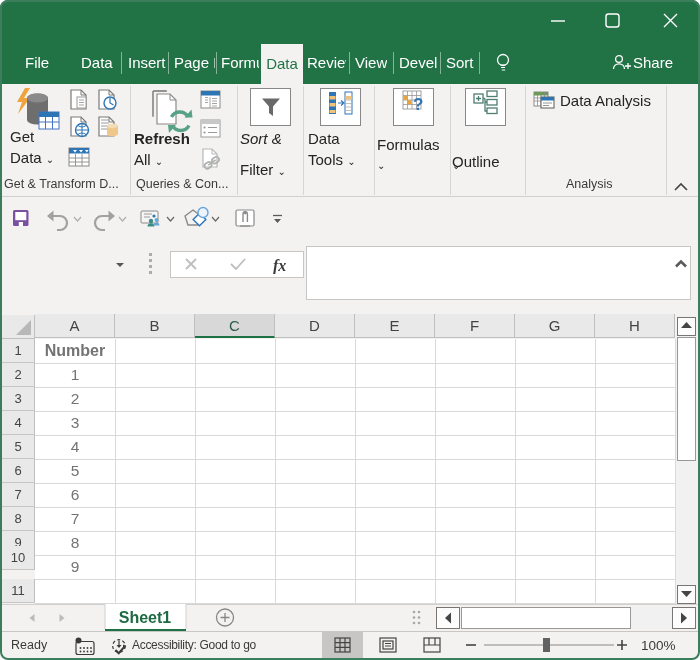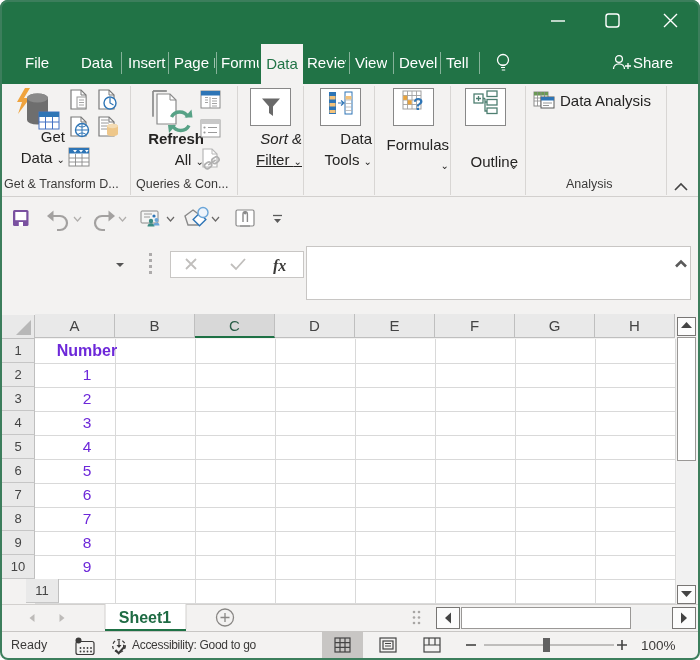--- a/index.html
+++ b/index.html
@@ -7,32 +7,32 @@
   #win{position:relative;width:700px;height:660px;font-family:"Liberation Sans",sans-serif;overflow:hidden;background:#fff;}
   .abs{position:absolute;}
   .titlebar{left:0;top:0;width:700px;height:42px;background:#217346;border-radius:8px 8px 0 0;}
   .tabrow{left:0;top:42px;width:700px;height:42px;background:#217346;}
   .tab{position:absolute;top:42px;height:42px;line-height:42px;color:#fff;font-size:15px;white-space:nowrap;overflow:hidden;}
   .tabsep{position:absolute;top:52px;height:22px;width:1px;background:rgba(255,255,255,0.45);}
   .datatab{position:absolute;left:261px;top:44px;width:42px;height:40px;background:#f3f2f1;color:#217346;font-size:15px;line-height:40px;text-align:center;}
   .ribbon{left:0;top:84px;width:700px;height:113px;background:#f3f2f1;border-bottom:1px solid #d2d0ce;}
   .gsep{position:absolute;top:86px;height:109px;width:1px;background:#d8d6d4;}
   .glabel{position:absolute;top:177px;font-size:12.5px;color:#3b3a39;white-space:nowrap;}
-  .btext{position:absolute;font-size:15px;color:#252423;text-align:right;white-space:nowrap;}
+  .btext{position:absolute;font-size:15px;color:#252423;text-align:left;white-space:nowrap;}
   .iconbox{position:absolute;width:41px;height:38px;background:#fff;border:1px solid #888;z-index:1;}
   .qat{left:0;top:197px;width:700px;height:49px;background:#f3f2f1;}
   .frow{left:0;top:246px;width:700px;height:68px;background:#f3f2f1;}
   .namebox{position:absolute;left:13px;top:5px;width:123px;height:27px;background:#fff;border:1px solid #c8c6c4;font-size:15px;color:#252423;line-height:25px;padding-left:13px;}
   .fxbox{position:absolute;left:170px;top:5px;width:134px;height:27px;background:#fff;border:1px solid #c8c6c4;}
   .fbar{position:absolute;left:306px;top:0px;width:385px;height:54px;background:#fff;border:1px solid #c8c6c4;}
   .grid{left:0;top:314px;width:700px;height:290px;background:#f3f2f1;}
   .gridwhite{position:absolute;left:35px;top:25px;width:640px;height:265px;background:#fff;}
   .colhead{position:absolute;top:0px;height:24px;background:#e9e9e9;border-right:1px solid #bfbfbf;border-bottom:1px solid #bfbfbf;color:#444;font-size:15px;text-align:center;line-height:24px;}
   .rowhead{position:absolute;left:2px;width:33px;height:24px;background:#e9e9e9;border-right:1px solid #bfbfbf;border-bottom:1px solid #c6c6c6;color:#444;font-size:13px;text-align:center;line-height:24px;}
-  .cell{position:absolute;height:24px;font-size:15.5px;color:#6d28d9;text-align:center;line-height:24px;margin-left:12px;}
+  .cell{position:absolute;height:24px;font-size:15.5px;color:#737373;text-align:center;line-height:24px;}
   .vline{position:absolute;width:1px;background:#d9d9d9;}
   .hline{position:absolute;height:1px;background:#d9d9d9;}
   .sheetbar{left:0;top:604px;width:700px;height:27px;background:#f3f2f1;border-top:1px solid #d2d0ce;}
   .statusbar{left:0;top:631px;width:700px;height:27px;background:#f3f2f1;border-top:1px solid #c8c6c4;font-size:14px;color:#3b3a39;}
   .winborder{left:0;top:0;width:700px;height:660px;border:2px solid #3c7e5c;border-radius:8px;pointer-events:none;}
 </style>
 </head>
 <body>
 <div id="win">
 
@@ -52,21 +52,21 @@
   <div class="tab" style="left:174px;width:41px;">Page La</div>
   <div class="tabsep" style="left:216px;"></div>
   <div class="tab" style="left:221px;width:38px;">Formulas</div>
   <div class="datatab">Data</div>
   <div class="tab" style="left:307px;width:39px;">Review</div>
   <div class="tabsep" style="left:349px;"></div>
   <div class="tab" style="left:355px;">View</div>
   <div class="tabsep" style="left:393px;"></div>
   <div class="tab" style="left:399px;width:38px;">Developer</div>
   <div class="tabsep" style="left:440px;"></div>
-  <div class="tab" style="left:446px;">Tell</div>
+  <div class="tab" style="left:446px;">Sort</div>
   <div class="tabsep" style="left:479px;"></div>
   <svg class="abs" style="left:494px;top:51px;" width="18" height="24" viewBox="0 0 18 24">
     <circle cx="9" cy="9" r="5.5" fill="none" stroke="#fff" stroke-width="1.3"></circle>
     <path d="M6.5 14 h5 M7 16.5 h4 M7.8 19 h3.4" stroke="#fff" stroke-width="1.2" fill="none"></path>
   </svg>
   <svg class="abs" style="left:611px;top:53px;" width="20" height="20" viewBox="0 0 20 20">
     <circle cx="8" cy="6" r="3.4" fill="none" stroke="#fff" stroke-width="1.3"></circle>
     <path d="M2.5 16 c0-3.2 2.5-5.2 5.5-5.2 s5.5 2 5.5 5.2" fill="none" stroke="#fff" stroke-width="1.3"></path>
     <path d="M14 13 h6 M17 10 v6" stroke="#fff" stroke-width="1.3"></path>
   </svg>
@@ -193,21 +193,21 @@
   <div class="glabel" style="left:566px;">Analysis</div>
   <svg class="abs" style="left:672px;top:180px;" width="18" height="14" viewBox="0 0 18 14">
     <path d="M3 10 L9 4 L15 10" fill="none" stroke="#444" stroke-width="1.6"></path>
   </svg>
 
   <div class="btext" style="left:10px;top:128px;width:55px;">Get</div>
   <div class="btext" style="left:10px;top:149px;width:55px;">Data <span style="font-size:10px;">⌄</span></div>
   <div class="btext" style="left:134px;top:130px;width:70px;font-weight:bold;">Refresh</div>
   <div class="btext" style="left:134px;top:151px;width:70px;">All <span style="font-size:10px;">⌄</span></div>
   <div class="btext" style="left:240px;top:130px;width:62px;font-style:italic;">Sort &amp;</div>
-  <div class="btext" style="left:240px;top:151px;width:62px;text-decoration:underline;">Filter <span style="font-size:10px;">⌄</span></div>
+  <div class="btext" style="left:240px;top:161px;width:62px;">Filter <span style="font-size:10px;">⌄</span></div>
   <div class="btext" style="left:308px;top:130px;width:64px;">Data</div>
   <div class="btext" style="left:308px;top:151px;width:64px;">Tools <span style="font-size:10px;">⌄</span></div>
   <div class="btext" style="left:377px;top:136px;width:72px;">Formulas</div>
   <div class="btext" style="left:377px;top:155px;width:72px;"><span style="font-size:10px;">⌄</span></div>
   <div class="btext" style="left:452px;top:153px;width:66px;">Outline</div>
   <div class="btext" style="left:452px;top:155px;width:66px;"><span style="font-size:10px;">⌄</span></div>
   <div class="btext" style="left:560px;top:92px;">Data Analysis</div>
 
   <div class="iconbox" style="left:250px;top:88px;"></div>
   <div class="iconbox" style="left:320px;top:88px;"></div>
@@ -318,22 +318,22 @@
     <div id="rowheads">
     <div class="rowhead" style="top:25px;">1</div>
     <div class="rowhead" style="top:49px;">2</div>
     <div class="rowhead" style="top:73px;">3</div>
     <div class="rowhead" style="top:97px;">4</div>
     <div class="rowhead" style="top:121px;">5</div>
     <div class="rowhead" style="top:145px;">6</div>
     <div class="rowhead" style="top:169px;">7</div>
     <div class="rowhead" style="top:193px;">8</div>
     <div class="rowhead" style="top:217px;">9</div>
-    <div class="rowhead" style="top:241px;">10</div>
-    <div class="rowhead" style="top:265px;margin-left:24px;">11</div>
+    <div class="rowhead" style="top:232px;">10</div>
+    <div class="rowhead" style="top:265px;">11</div>
     </div>
     <div id="cells">
     <div class="cell" style="left:35px;top:25px;width:80px;font-weight:bold;font-size:16px;">Number</div>
     <div class="cell" style="left:35px;top:49px;width:80px;">1</div>
     <div class="cell" style="left:35px;top:73px;width:80px;">2</div>
     <div class="cell" style="left:35px;top:97px;width:80px;">3</div>
     <div class="cell" style="left:35px;top:121px;width:80px;">4</div>
     <div class="cell" style="left:35px;top:145px;width:80px;">5</div>
     <div class="cell" style="left:35px;top:169px;width:80px;">6</div>
     <div class="cell" style="left:35px;top:193px;width:80px;">7</div>

